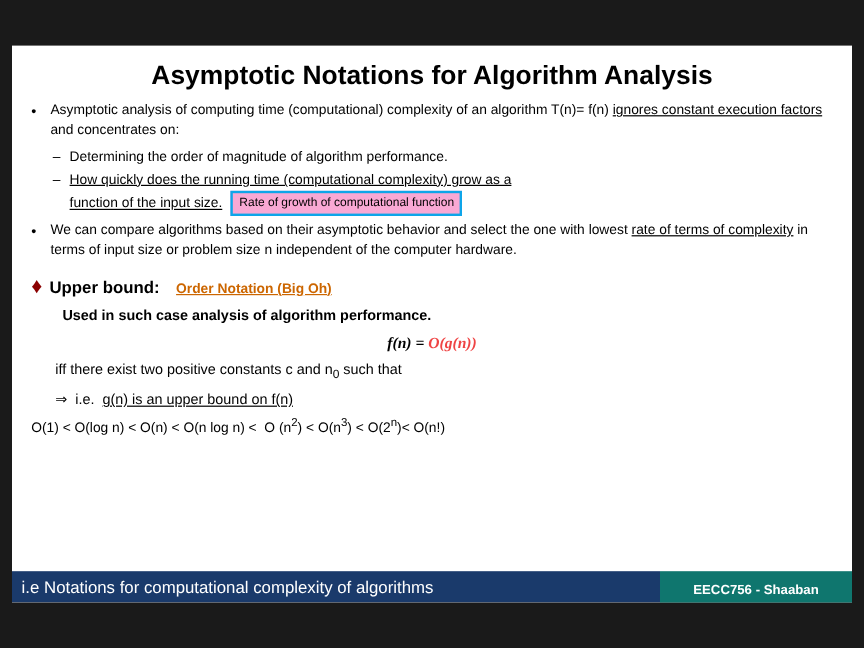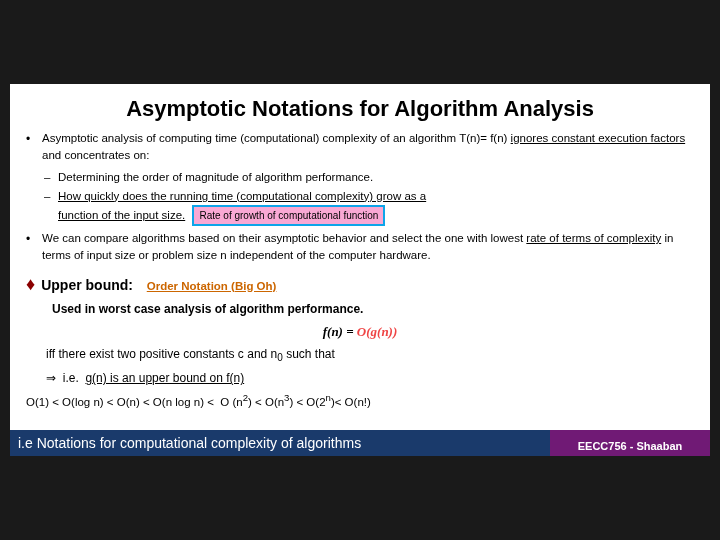--- a/index.html
+++ b/index.html
@@ -7,21 +7,21 @@
       width: 720px;
       height: 540px;
       background: #1a1a1a;
       display: flex;
       align-items: center;
       justify-content: center;
       font-family: 'Times New Roman', Times, serif;
     }
     .slide {
       width: 700px;
-      height: 372px;
+      height: 464px;
       background: #fff;
       padding: 12px 16px;
       position: relative;
       overflow: hidden;
     }
     .title {
       font-size: 22px;
       font-weight: bold;
       text-align: center;
       margin-bottom: 8px;
@@ -141,21 +141,21 @@
       flex: 1;
       background: #1a3a6b;
       color: #fff;
       font-size: 14px;
       font-family: Arial, sans-serif;
       display: flex;
       align-items: center;
       padding: 0 8px;
     }
     .bottom-right {
-      background: #701a75;
+      background: #0f766e;
       color: #fff;
       font-size: 11px;
       font-family: Arial, sans-serif;
       font-weight: bold;
       display: flex;
       align-items: center;
       padding: 16px 10px;
       min-width: 160px;
       justify-content: center;
     }
@@ -197,21 +197,21 @@
         <span>We can compare algorithms based on their asymptotic behavior and select the one with lowest </span><span class="underline">rate of terms of complexity</span><span> in terms of input size or problem size n independent of the computer hardware.</span>
       </span>
     </div>
 
     <div class="diamond-section">
       <div class="diamond-header">
         <span class="diamond">♦</span>
         <span class="section-title">Upper bound: &nbsp;</span>
         <span class="orange-link">Order Notation (Big Oh)</span>
       </div>
-      <div style="margin-left:26px; font-size:12px; font-weight:bold;">Used in worst case analysis of algorithm performance.</div>
+      <div style="margin-left:26px; font-size:12px; font-weight:bold;">Used in such case analysis of algorithm performance.</div>
 
       <div class="formula">
         <span>f(n) = </span><span class="formula-colored">O(g(n))</span>
       </div>
 
       <div class="iff-line">
         iff there exist two positive constants c and n<sub>0</sub> such that
       </div>
 
 

